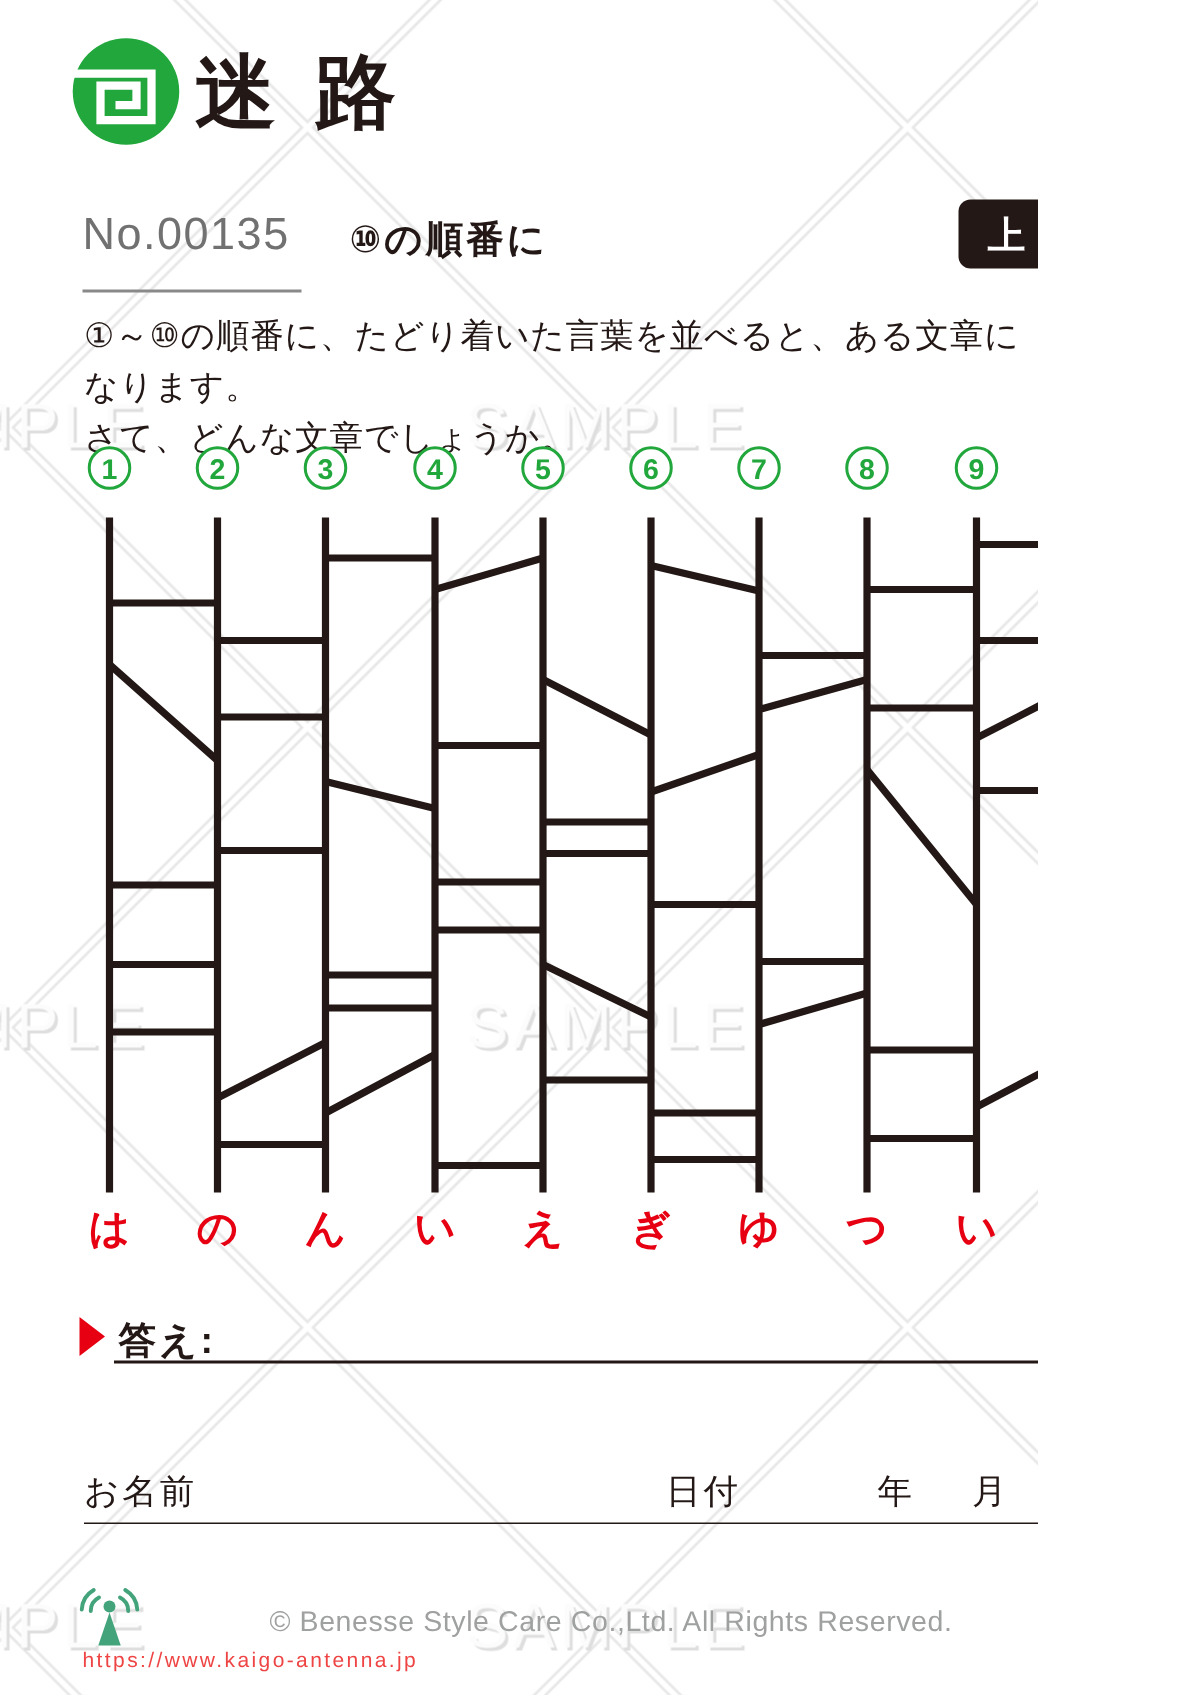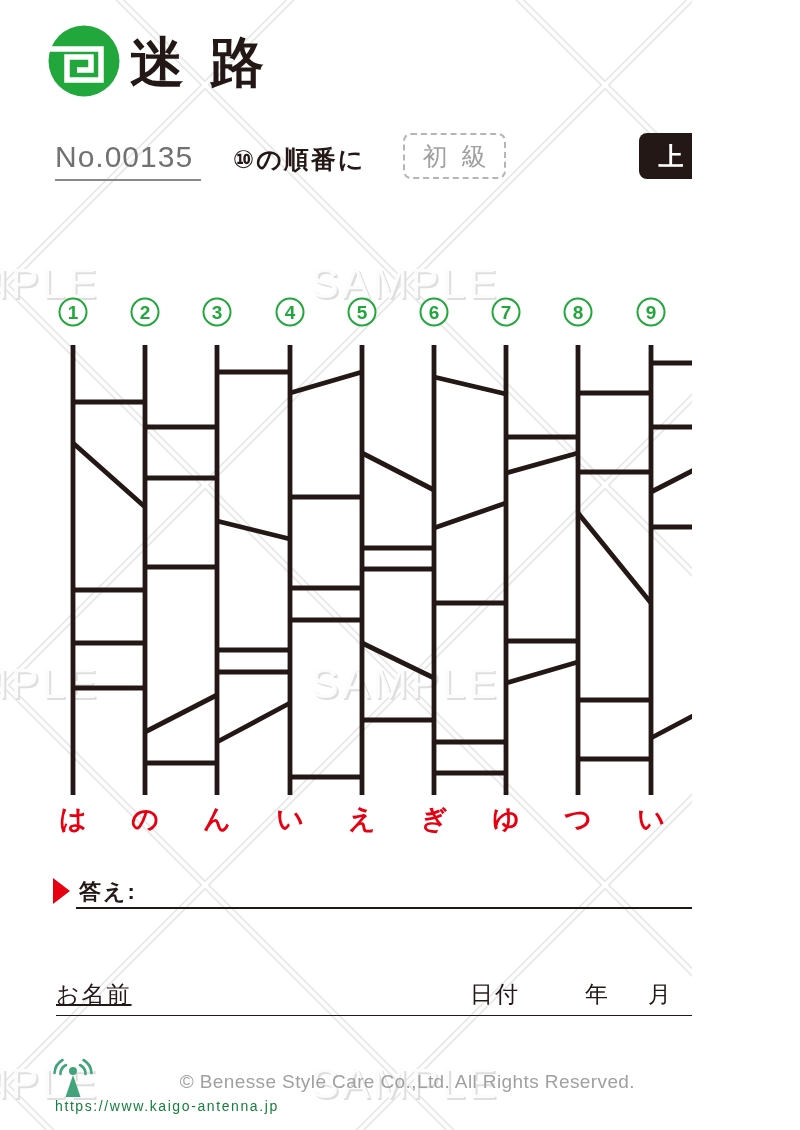--- a/index.html
+++ b/index.html
@@ -5,45 +5,45 @@
   html,body{margin:0;padding:0;background:#fff;}
   .page{position:relative;width:692px;height:1130px;background:#fff;overflow:hidden;
         font-family:"Liberation Sans","DejaVu Sans",sans-serif;color:#231815;}
   .abs{position:absolute;}
   
   #wm-svg{position:absolute;left:0;top:0;pointer-events:none;}
   
   .logo{left:46px;top:24px;width:74px;height:74px;}
   .title{left:130px;top:32px;font-size:54px;font-weight:bold;letter-spacing:26px;line-height:60px;}
   
-  .no-num{left:55px;top:140px;font-size:30px;color:#727171;padding:0 8px 5px 0;
+  .no-num{left:55px;top:140px;font-size:30px;color:#727171;padding:0 8px 19px 0;
           border-bottom:2px solid #898989;letter-spacing:1px;}
   .diff-label{left:233px;top:143px;font-size:25px;font-weight:bold;letter-spacing:2px;}
   .badge{top:133px;width:103px;height:46px;display:flex;align-items:center;justify-content:center;
          font-size:25px;border-radius:8px;box-sizing:border-box;
          letter-spacing:14px;text-indent:14px;}
   .badge.plain{border:2px dashed #b5b5b6;color:#9fa0a0;background:#fff;}
   .badge.active{background:#231815;color:#fff;font-weight:bold;}
   .badge1{left:403px;} .badge2{left:521px;} .badge3{left:639px;}
   
   .instructions{left:56px;top:207px;font-size:22.5px;line-height:34px;letter-spacing:.5px;}
   
   .answer-tri{left:53px;top:878px;width:0;height:0;border-left:17px solid #e60012;
               border-top:13px solid transparent;border-bottom:13px solid transparent;}
-  .answer-label{left:79px;top:877px;font-size:22px;font-weight:bold;letter-spacing:2px;}
+  .answer-label{left:79px;top:877px;font-size:25px;font-weight:bold;letter-spacing:2px;}
   .answer-line{left:76px;top:907px;width:668px;border-top:2px solid #231815;height:0;}
   
   .field{top:979px;font-size:23px;letter-spacing:2px;}
-  .f-name{left:56px;text-decoration:underline;} .f-date{left:470px;} .f-year{left:585px;} .f-month{left:648px;} .f-day{left:722px;}
+  .f-name{left:56px;} .f-date{left:444px;} .f-year{left:585px;} .f-month{left:648px;} .f-day{left:722px;}
   .name-line{left:56px;top:1015px;width:688px;border-top:1.8px solid #231815;height:0;}
   
   .f-logo-icon{left:52px;top:1056px;width:42px;height:44px;}
   .f-logo-text{left:98px;top:1060px;font-size:28px;font-weight:bold;letter-spacing:1px;}
   .f-logo-text .kaigo{color:#43a47c;} .f-logo-text .antenna{color:#e8607d;}
-  .f-url{left:55px;top:1098px;font-size:14px;color:#15803d;letter-spacing:1.6px;}
+  .f-url{left:55px;top:1098px;font-size:14px;color:#ef4444;letter-spacing:1.6px;}
   .f-copy{right:57px;top:1071px;font-size:19px;color:#9fa0a0;letter-spacing:.4px;}
 </style>
 </head>
 <body>
 
 <div class="page">
 
   <svg id="wm-svg" width="800" height="1130">
     <defs>
       <pattern id="wm" width="400" height="400" patternUnits="userSpaceOnUse" patternTransform="translate(205,85)">
@@ -59,23 +59,26 @@
   </svg>
 
   <svg class="abs logo" viewBox="0 0 74 74">
     <circle cx="38" cy="37" r="35.5" fill="#22a73c"></circle>
     <path d="M1,25 H55 V56 H21 V33 H45 V46 H31" fill="none" stroke="#ffffff" stroke-width="5.5"></path>
   </svg>
   <div class="abs title">迷路</div>
 
   <div class="abs no-num">No.00135</div>
   <div class="abs diff-label">⑩の順番に</div>
-  <div class="abs badge plain badge1">初級</div>
   <div class="abs badge active badge3">上級</div>
 
+  <div class="abs instructions">
+    <div>①～⑩の順番に、たどり着いた言葉を並べると、ある文章になります。</div>
+    <div>さて、どんな文章でしょうか。</div>
+  </div>
 
   <svg id="maze-svg" class="abs" style="left:0;top:290px;" width="800" height="550" viewBox="0 290 800 550">
       <line x1="73" y1="402" x2="145" y2="402" stroke="#231815" stroke-width="4.8"></line>
       <line x1="73" y1="443" x2="145" y2="507" stroke="#231815" stroke-width="4.8"></line>
       <line x1="73" y1="590" x2="145" y2="590" stroke="#231815" stroke-width="4.8"></line>
       <line x1="73" y1="643" x2="145" y2="643" stroke="#231815" stroke-width="4.8"></line>
       <line x1="73" y1="688" x2="145" y2="688" stroke="#231815" stroke-width="4.8"></line>
       <line x1="145" y1="427" x2="217" y2="427" stroke="#231815" stroke-width="4.8"></line>
       <line x1="145" y1="478" x2="217" y2="478" stroke="#231815" stroke-width="4.8"></line>
       <line x1="145" y1="567" x2="217" y2="567" stroke="#231815" stroke-width="4.8"></line>

